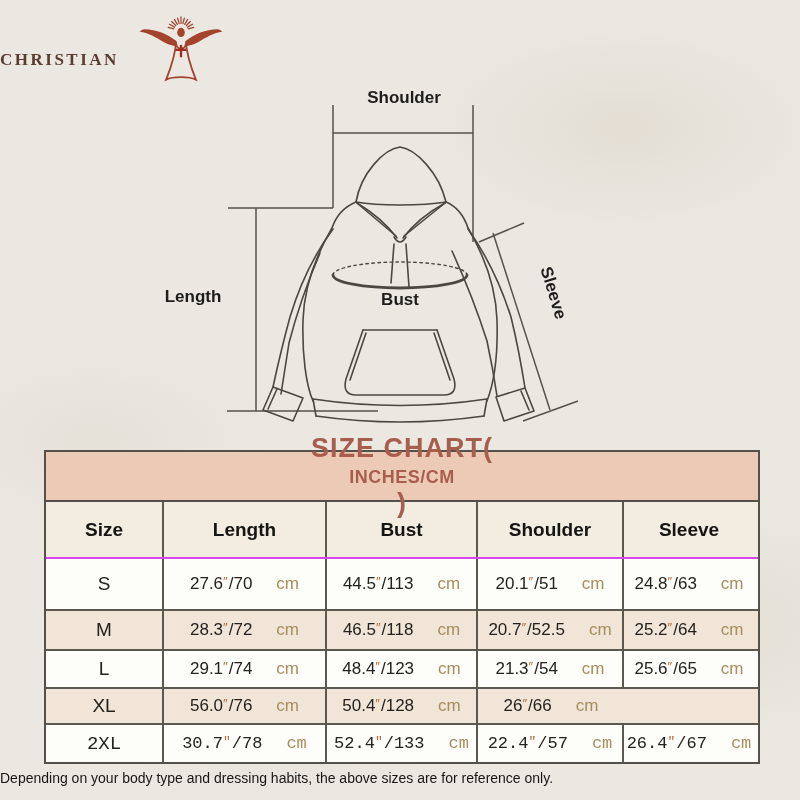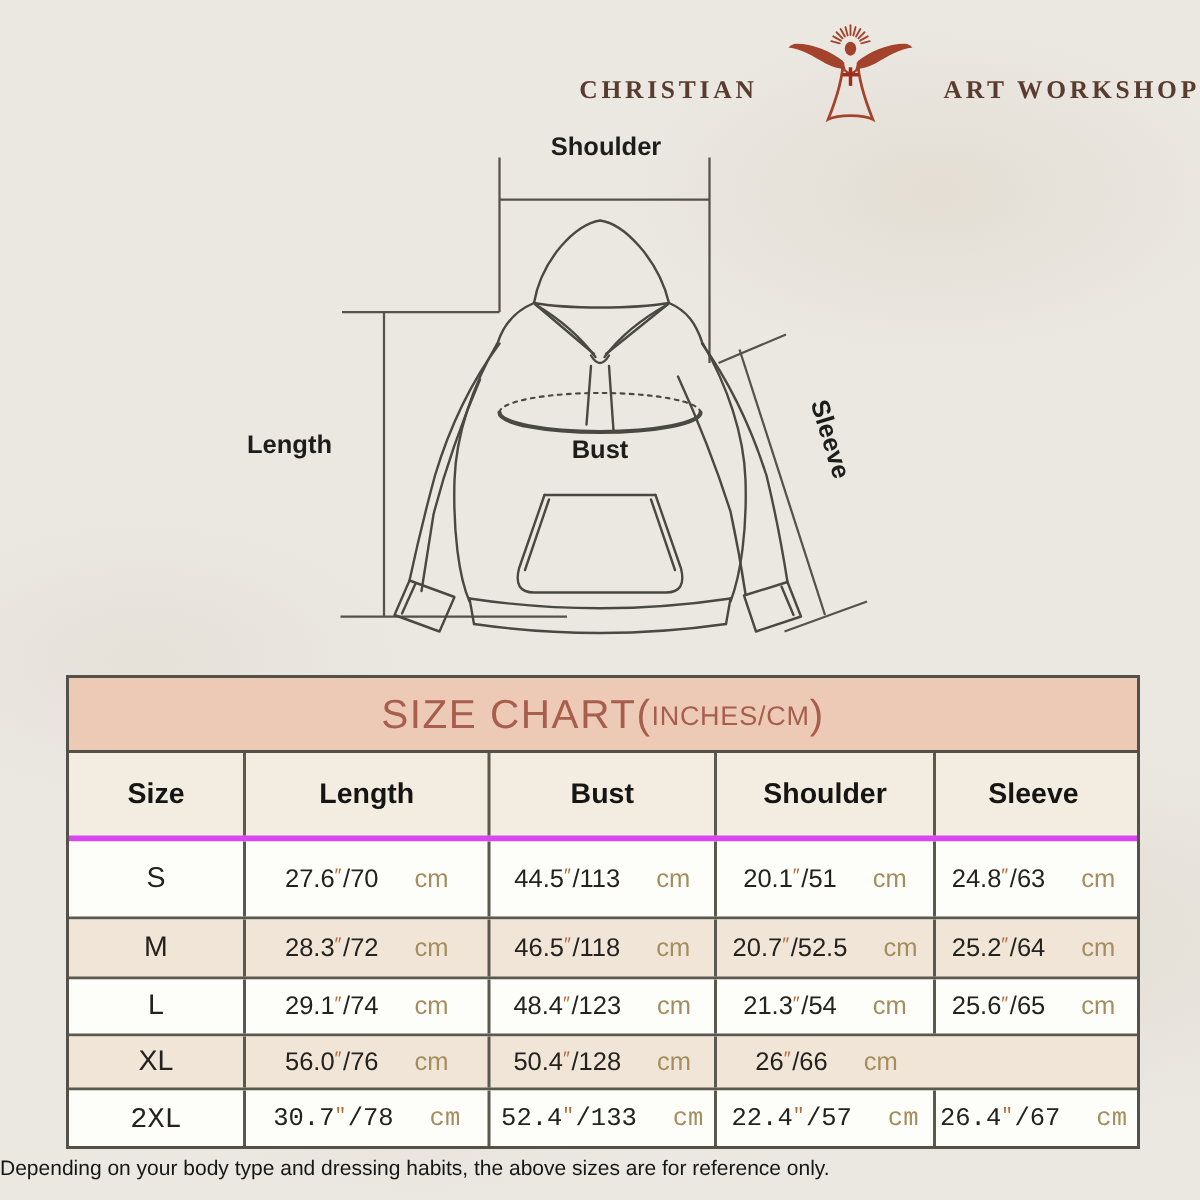--- a/index.html
+++ b/index.html
@@ -8,41 +8,41 @@
     position:relative;width:800px;height:800px;overflow:hidden;
     background:
       radial-gradient(ellipse 300px 160px at 78% 16%, rgba(214,203,186,.35), transparent 70%),
       radial-gradient(ellipse 260px 140px at 12% 55%, rgba(216,208,194,.28), transparent 70%),
       radial-gradient(ellipse 320px 180px at 88% 78%, rgba(210,200,184,.30), transparent 70%),
       radial-gradient(ellipse 240px 120px at 35% 90%, rgba(223,216,204,.35), transparent 70%),
       #ebe8e2;
   }
   
   .logo{position:absolute;top:10px;left:0;width:800px;height:78px;
-        display:flex;align-items:center;justify-content:flex-end;gap:10px;}
+        display:flex;align-items:center;justify-content:flex-start;gap:10px;}
   .logo-text{font-family:"Liberation Serif",serif;font-weight:bold;font-size:17px;
              letter-spacing:2.5px;color:#5a3b2f;padding-top:22px;}
   .logo svg{display:block;}
   
   .diagram-svg{position:absolute;top:85px;left:0;}
   .dlabel{position:absolute;font-weight:bold;font-size:17px;color:#1d1d1b;text-align:center;}
   .lbl-shoulder{left:342px;top:88px;width:124px;}
   .lbl-length{left:152px;top:287px;width:82px;}
   .lbl-bust{left:359px;top:290px;width:82px;}
   .lbl-sleeve{left:512px;top:283px;width:82px;transform:rotate(73deg);}
   
   .chart{position:absolute;left:44px;top:450px;width:712px;border:2px solid #53514a;background:#fdfdfa;}
   .chart-title{height:48px;background:#edcab5;border-bottom:2px solid #53514a;
-               display:flex;align-items:center;justify-content:center;color:#a75e4d;font-weight:normal;}
+               display:flex;align-items:center;justify-content:center;color:#a75e4d;font-weight:bold;flex-direction:column;}
   .t-big{font-size:27px;letter-spacing:1px;}
   .t-small{font-size:18px;letter-spacing:.5px;padding-top:3px;}
   .grid-row{display:grid;grid-template-columns:118px 163px 151px 146px 130px;}
   .grid-row > div{display:flex;align-items:center;justify-content:center;border-right:2px solid #5a584f;}
   .grid-row > div:last-child{border-right:none;}
-  .head-row{height:55px;background:#f3ece0;border-bottom:4px solid #d946ef;font-weight:bold;font-size:19px;color:#151513;}
+  .head-row{height:55px;background:#f3ece0;border-bottom:2px solid #d946ef;font-weight:bold;font-size:19px;color:#151513;}
   .data-row{font-size:17px;color:#23221f;border-bottom:2px solid #5a584f;}
   .data-row:last-child{border-bottom:none;}
   .r0{height:50px;background:#fdfdfa;}
   .r1{height:38px;background:#f1e5d8;}
   .r2{height:36px;background:#fdfdfa;}
   .r3{height:34px;background:#f1e5d8;}
   .r4{height:37px;background:#fdfdfa;font-family:Liberation Mono, monospace;}
   .size-cell{font-size:19px;}
   .q{color:#b06b3a;font-size:13px;vertical-align:3px;letter-spacing:1px;}
   .cm{color:#a68d5e;margin-left:24px;}
@@ -72,21 +72,20 @@
         <line x1="68.7" y1="21.7" x2="75.5" y2="19.9"></line>
       </g>
       <ellipse cx="60" cy="26" rx="4.6" ry="5.6" fill="#a3432c"></ellipse>
       <path d="M54,36 C44,28 30,22 16,22 C14,22 12,23 10,25 C20,26 30,32 40,38 C46,41 52,42.5 56,42.5 Z" fill="#a3432c"></path>
       <path d="M66,36 C76,28 90,22 104,22 C106,22 108,23 110,25 C100,26 90,32 80,38 C74,41 68,42.5 64,42.5 Z" fill="#a3432c"></path>
       <path d="M54,37 C53.5,52 48,68 42,83 C50,79 70,79 78,83 C72,68 66.5,52 66,37" fill="none" stroke="#a3432c" stroke-width="2.2"></path>
       <path d="M54,42 C58,47 62,47 66,42" fill="none" stroke="#a3432c" stroke-width="2"></path>
       <rect x="58.6" y="41" width="2.8" height="15" fill="#9e2c1c"></rect>
       <rect x="53.6" y="45.6" width="12.8" height="2.8" fill="#9e2c1c"></rect>
     </svg>
-    <span class="logo-text">ART WORKSHOP</span>
   </header>
 
   <svg class="diagram-svg" width="800" height="362" viewBox="0 0 800 362" aria-hidden="true">
 
     <g stroke="#55524b" stroke-width="1.5" fill="none">
       <line x1="333" y1="20" x2="333" y2="123"></line>
       <line x1="473" y1="20" x2="473" y2="157"></line>
       <line x1="333" y1="48" x2="473" y2="48"></line>
       <line x1="256" y1="123" x2="256" y2="326"></line>
       <line x1="228" y1="123" x2="333" y2="123"></line>

